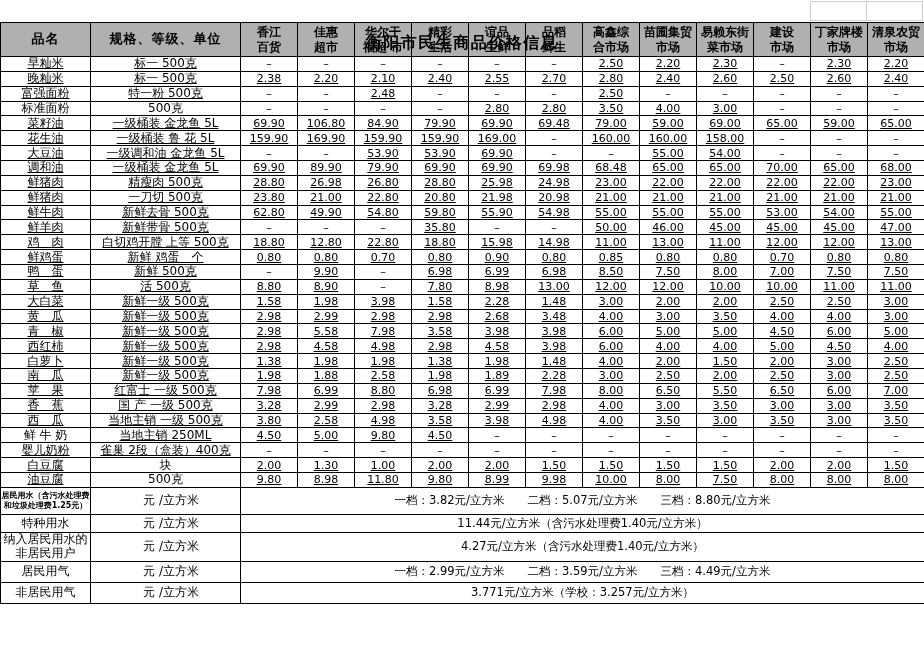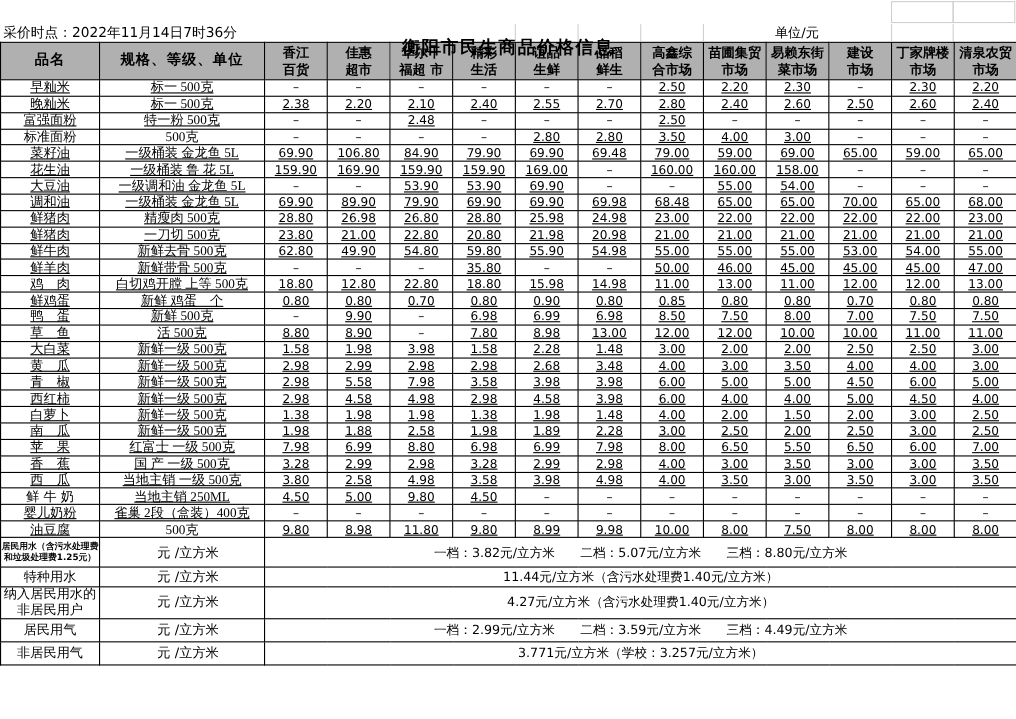--- a/index.html
+++ b/index.html
@@ -17,46 +17,36 @@
   .unit-label{position:absolute;left:639px;width:171px;top:0;text-align:center;line-height:16px;font-size:12px;}
   .gl{position:absolute;top:0;height:16px;width:0;border-left:1px solid #cfcfcf;}
   
   table{border-collapse:collapse;table-layout:fixed;width:924px;}
   th,td{border:1px solid #000;padding:0;margin:0;overflow:hidden;white-space:nowrap;text-align:center;vertical-align:middle;}
   thead th{background:#b0b0b0;font-weight:bold;font-size:12px;line-height:1.25;white-space:pre-line;height:33px;}
   thead th.wide{font-size:13px;letter-spacing:1px;}
   tr.data-row{height:14.87px;}
   tr.data-row td{line-height:13px;}
   td.name{font-size:12px;margin-left:48px;}
-  td.spec{font-size:12px;font-family:Liberation Serif, serif;}
+  td.spec{font-size:12px;}
   td.price{font-size:11px;}
   .u{text-decoration:underline;}
   td.uname{font-size:12px;white-space:normal;line-height:1.15;}
   td.uname.small{font-size:8px;font-weight:bold;line-height:1.3;}
   td.uunit{font-size:12px;padding-left:11px;}
   td.uvalue{font-size:11.5px;}
 </style>
 </head>
 <body>
 
 <div class="sheet">
   <div class="title-row">
     <span class="page-title">衡阳市民生商品价格信息</span>
     <div class="corner-cell cc1"></div>
     <div class="corner-cell cc2"></div>
-  </div>
-  <div class="subtitle-row">
-    <span class="survey-time">采价时点：2022年11月14日7时36分</span>
-    <span class="unit-label">单位/元</span>
-    <div class="gl" style="left:468px"></div>
-    <div class="gl" style="left:525px"></div>
-    <div class="gl" style="left:582px"></div>
-    <div class="gl" style="left:639px"></div>
-    <div class="gl" style="left:810px"></div>
-    <div class="gl" style="left:866px"></div>
   </div>
   <table>
     <colgroup>
       <col style="width:90px">
         <col style="width:150px">
       <col style="width:57px">
         <col style="width:57px">
         <col style="width:57px">
         <col style="width:57px">
       <col style="width:57px">
@@ -525,20 +515,36 @@
           <td class="price">–</td>
           <td class="price">–</td>
           <td class="price">–</td>
           <td class="price">–</td>
           <td class="price">–</td>
           <td class="price">–</td>
           <td class="price">–</td>
           <td class="price">–</td>
         </tr>
         <tr class="data-row">
+          <td class="name u">白豆腐</td>
+          <td class="spec">块</td>
+          <td class="price u">2.00</td>
+          <td class="price u">1.30</td>
+          <td class="price u">1.00</td>
+          <td class="price u">2.00</td>
+          <td class="price u">2.00</td>
+          <td class="price u">1.50</td>
+          <td class="price u">1.50</td>
+          <td class="price u">1.50</td>
+          <td class="price u">1.50</td>
+          <td class="price u">2.00</td>
+          <td class="price u">2.00</td>
+          <td class="price u">1.50</td>
+        </tr>
+        <tr class="data-row">
           <td class="name u">油豆腐</td>
           <td class="spec">500克</td>
           <td class="price u">9.80</td>
           <td class="price u">8.98</td>
           <td class="price u">11.80</td>
           <td class="price u">9.80</td>
           <td class="price u">8.99</td>
           <td class="price u">9.98</td>
           <td class="price u">10.00</td>
           <td class="price u">8.00</td>

